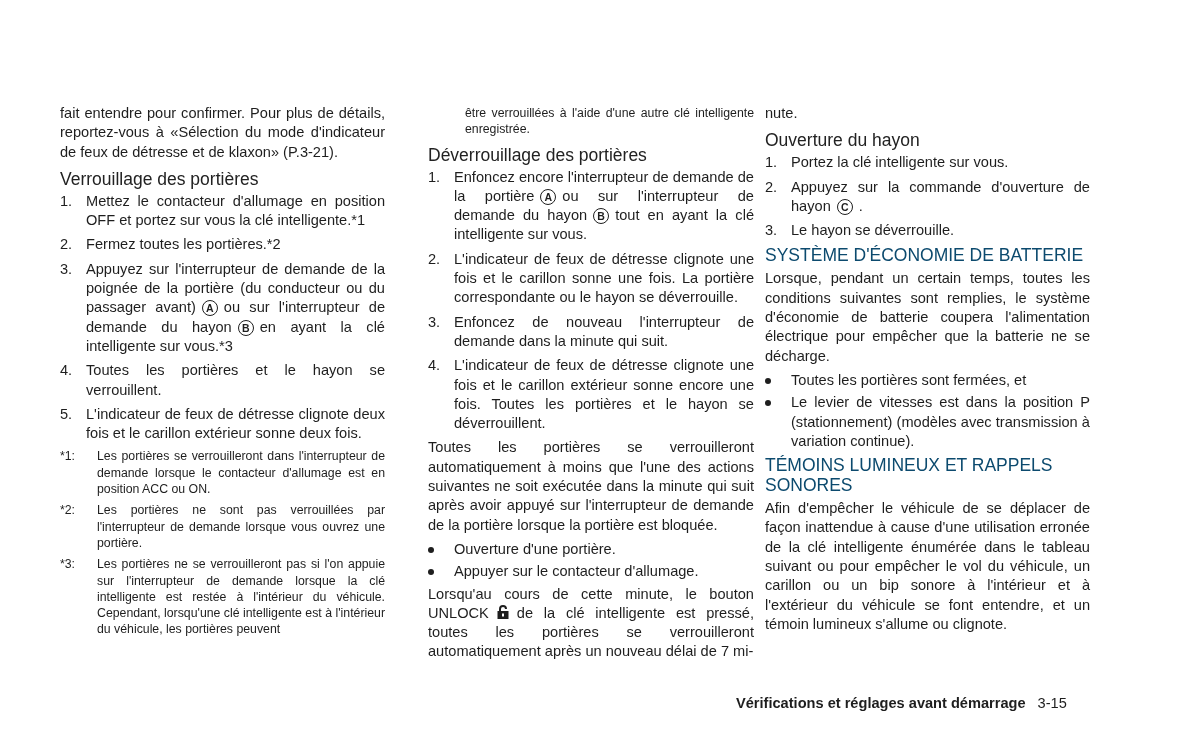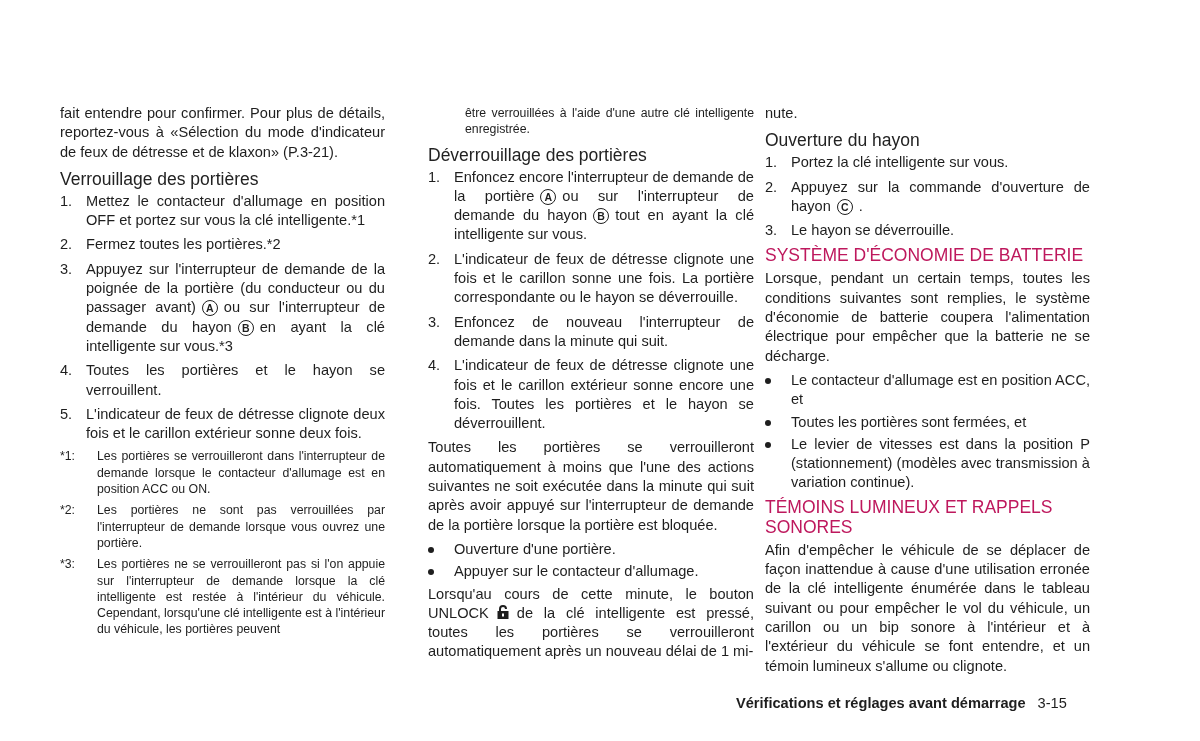--- a/index.html
+++ b/index.html
@@ -4,21 +4,21 @@
 <style>
   html, body { margin: 0; padding: 0; background: #ffffff; }
   body { width: 1200px; height: 741px; position: relative; overflow: hidden;
          font-family: "Liberation Sans", "DejaVu Sans", sans-serif; color: #1e1e1e; }
   .col { position: absolute; top: 104px; }
   #col1 { left: 60px; width: 325px; }
   #col2 { left: 428px; width: 326px; }
   #col3 { left: 765px; width: 325px; }
   .p { font-size: 14.6px; line-height: 19.3px; text-align: justify; margin: 0 0 5px 0; }
   .h2 { font-size: 17.5px; line-height: 22px; margin: 6px 0 2px 0; font-weight: normal; color: #222; }
-  .h1 { font-size: 17.5px; line-height: 20px; margin: 2px 0 4px 0; font-weight: normal; color: #be185d; }
+  .h1 { font-size: 17.5px; line-height: 20px; margin: 2px 0 4px 0; font-weight: normal; color: #0c4a6e; }
   .ol { margin: 0; padding: 0; list-style: none; }
   .li { position: relative; padding-left: 26px; font-size: 14.6px; line-height: 19.3px; text-align: justify; margin-bottom: 5px; }
   .li .num { position: absolute; left: 0; top: 0; }
   .fn { position: relative; padding-left: 37px; font-size: 12.3px; line-height: 16.3px; text-align: justify; margin-bottom: 5px; }
   .fn .num { position: absolute; left: 2px; top: 0; }
   .fn-cont { padding-left: 37px; font-size: 12.3px; line-height: 16.3px; text-align: justify; margin: 0 0 5px 0; }
   .bul { position: relative; padding-left: 26px; font-size: 14.6px; line-height: 19.3px; text-align: justify; margin-bottom: 3px; }
   .bul .dot { position: absolute; left: 0; top: 7px; width: 6px; height: 6px; border-radius: 50%; background: #1e1e1e; }
   .circ { display: inline-block; width: 14px; height: 14px; border: 1.6px solid #1e1e1e; border-radius: 50%;
           font-size: 10.5px; line-height: 14px; text-align: center; font-weight: bold; vertical-align: 0px; margin: 0 6px 0 6px; }
@@ -57,34 +57,33 @@
     <div class="li"><span class="num">3.</span><span>Enfoncez de nouveau l'interrupteur de demande dans la minute qui suit.</span></div>
     <div class="li"><span class="num">4.</span><span>L'indicateur de feux de détresse clignote une fois et le carillon extérieur sonne encore une fois. Toutes les portières et le hayon se déverrouillent.</span></div>
   </div>
   <p class="p">Toutes les portières se verrouilleront automatiquement à moins que l'une des actions suivantes ne soit exécutée dans la minute qui suit après avoir appuyé sur l'interrupteur de demande de la portière lorsque la portière est bloquée.</p>
   <div class="bul"><span class="dot"></span><span>Ouverture d'une portière.</span></div>
   <div class="bul"><span class="dot"></span><span>Appuyer sur le contacteur d'allumage.</span></div>
   <p class="p"><span>Lorsqu'au cours de cette minute, le bouton UNLOCK</span><span class="lock"><svg width="12" height="14" viewBox="0 0 12 14">
           <path d="M3 6 V4 a3 3 0 0 1 6 0" fill="none" stroke="#1e1e1e" stroke-width="2"></path>
           <rect x="0.5" y="6" width="11" height="8" fill="#1e1e1e"></rect>
           <rect x="5" y="8.5" width="2" height="3" fill="#fff"></rect>
-        </svg></span><span>de la clé intelligente est pressé, toutes les portières se verrouilleront automatiquement après un nouveau délai de 1 mi-</span></p>
+        </svg></span><span>de la clé intelligente est pressé, toutes les portières se verrouilleront automatiquement après un nouveau délai de 7 mi-</span></p>
 </div>
 
 <div class="col" id="col3">
   <p class="p">nute.</p>
   <div class="h2">Ouverture du hayon</div>
   <div class="ol">
     <div class="li"><span class="num">1.</span><span>Portez la clé intelligente sur vous.</span></div>
     <div class="li"><span class="num">2.</span><span>Appuyez sur la commande d'ouverture de hayon</span><span class="circ">C</span><span>.</span></div>
     <div class="li"><span class="num">3.</span><span>Le hayon se déverrouille.</span></div>
   </div>
   <div class="h1">SYSTÈME D'ÉCONOMIE DE BATTERIE</div>
   <p class="p">Lorsque, pendant un certain temps, toutes les conditions suivantes sont remplies, le système d'économie de batterie coupera l'alimentation électrique pour empêcher que la batterie ne se décharge.</p>
-  <div class="bul"><span class="dot"></span><span>Le contacteur d'allumage est en position ACC, et</span></div>
   <div class="bul"><span class="dot"></span><span>Toutes les portières sont fermées, et</span></div>
   <div class="bul"><span class="dot"></span><span>Le levier de vitesses est dans la position P (stationnement) (modèles avec transmission à variation continue).</span></div>
   <div class="h1" style="margin-top:4px;">TÉMOINS LUMINEUX ET RAPPELS SONORES</div>
   <p class="p">Afin d'empêcher le véhicule de se déplacer de façon inattendue à cause d'une utilisation erronée de la clé intelligente énumérée dans le tableau suivant ou pour empêcher le vol du véhicule, un carillon ou un bip sonore à l'intérieur et à l'extérieur du véhicule se font entendre, et un témoin lumineux s'allume ou clignote.</p>
 </div>
 
 <div id="footer">
   <span class="ft-title">Vérifications et réglages avant démarrage</span><span class="ft-page">3-15</span>
 </div>
 

